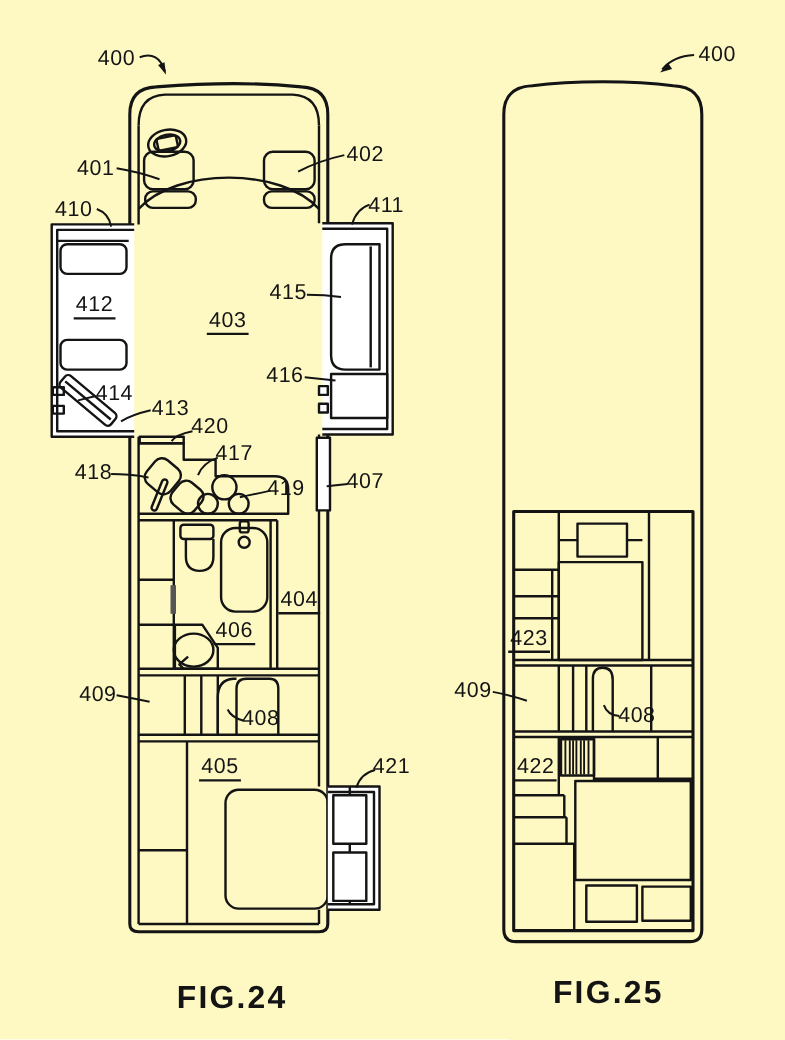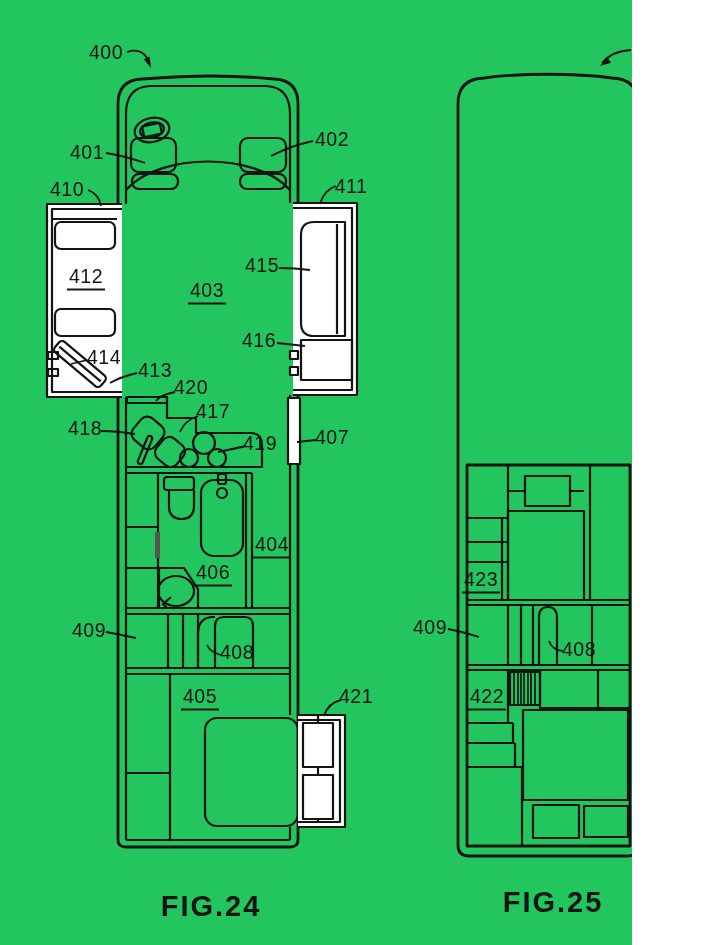--- a/index.html
+++ b/index.html
@@ -1,16 +1,16 @@
 <!DOCTYPE html>
 <html><head>
 <meta charset="utf-8">
 <style>
   html,body{margin:0;padding:0;background:#fff;}
-  .stage{position:relative;width:632px;height:945px;background:#22c55e;overflow:hidden;
+  .stage{position:relative;width:714px;height:945px;background:#fef9c3;overflow:hidden;
          font-family:"Liberation Sans",sans-serif;}
   svg{position:absolute;left:0;top:0;}
   #art g, #art path, #art rect, #art line, #art circle, #art ellipse, #art polyline{
     stroke:#141414; fill:none; stroke-width:2.2; stroke-linecap:butt; stroke-linejoin:round;
   }
   #art .thick{stroke-width:2.8;}
   #art .thin{stroke-width:1.7;}
   #art .fw{fill:#ffffff;}
   #art .fd{fill:#555555;stroke:none;}
   #art text{stroke:none;fill:#141414;}

